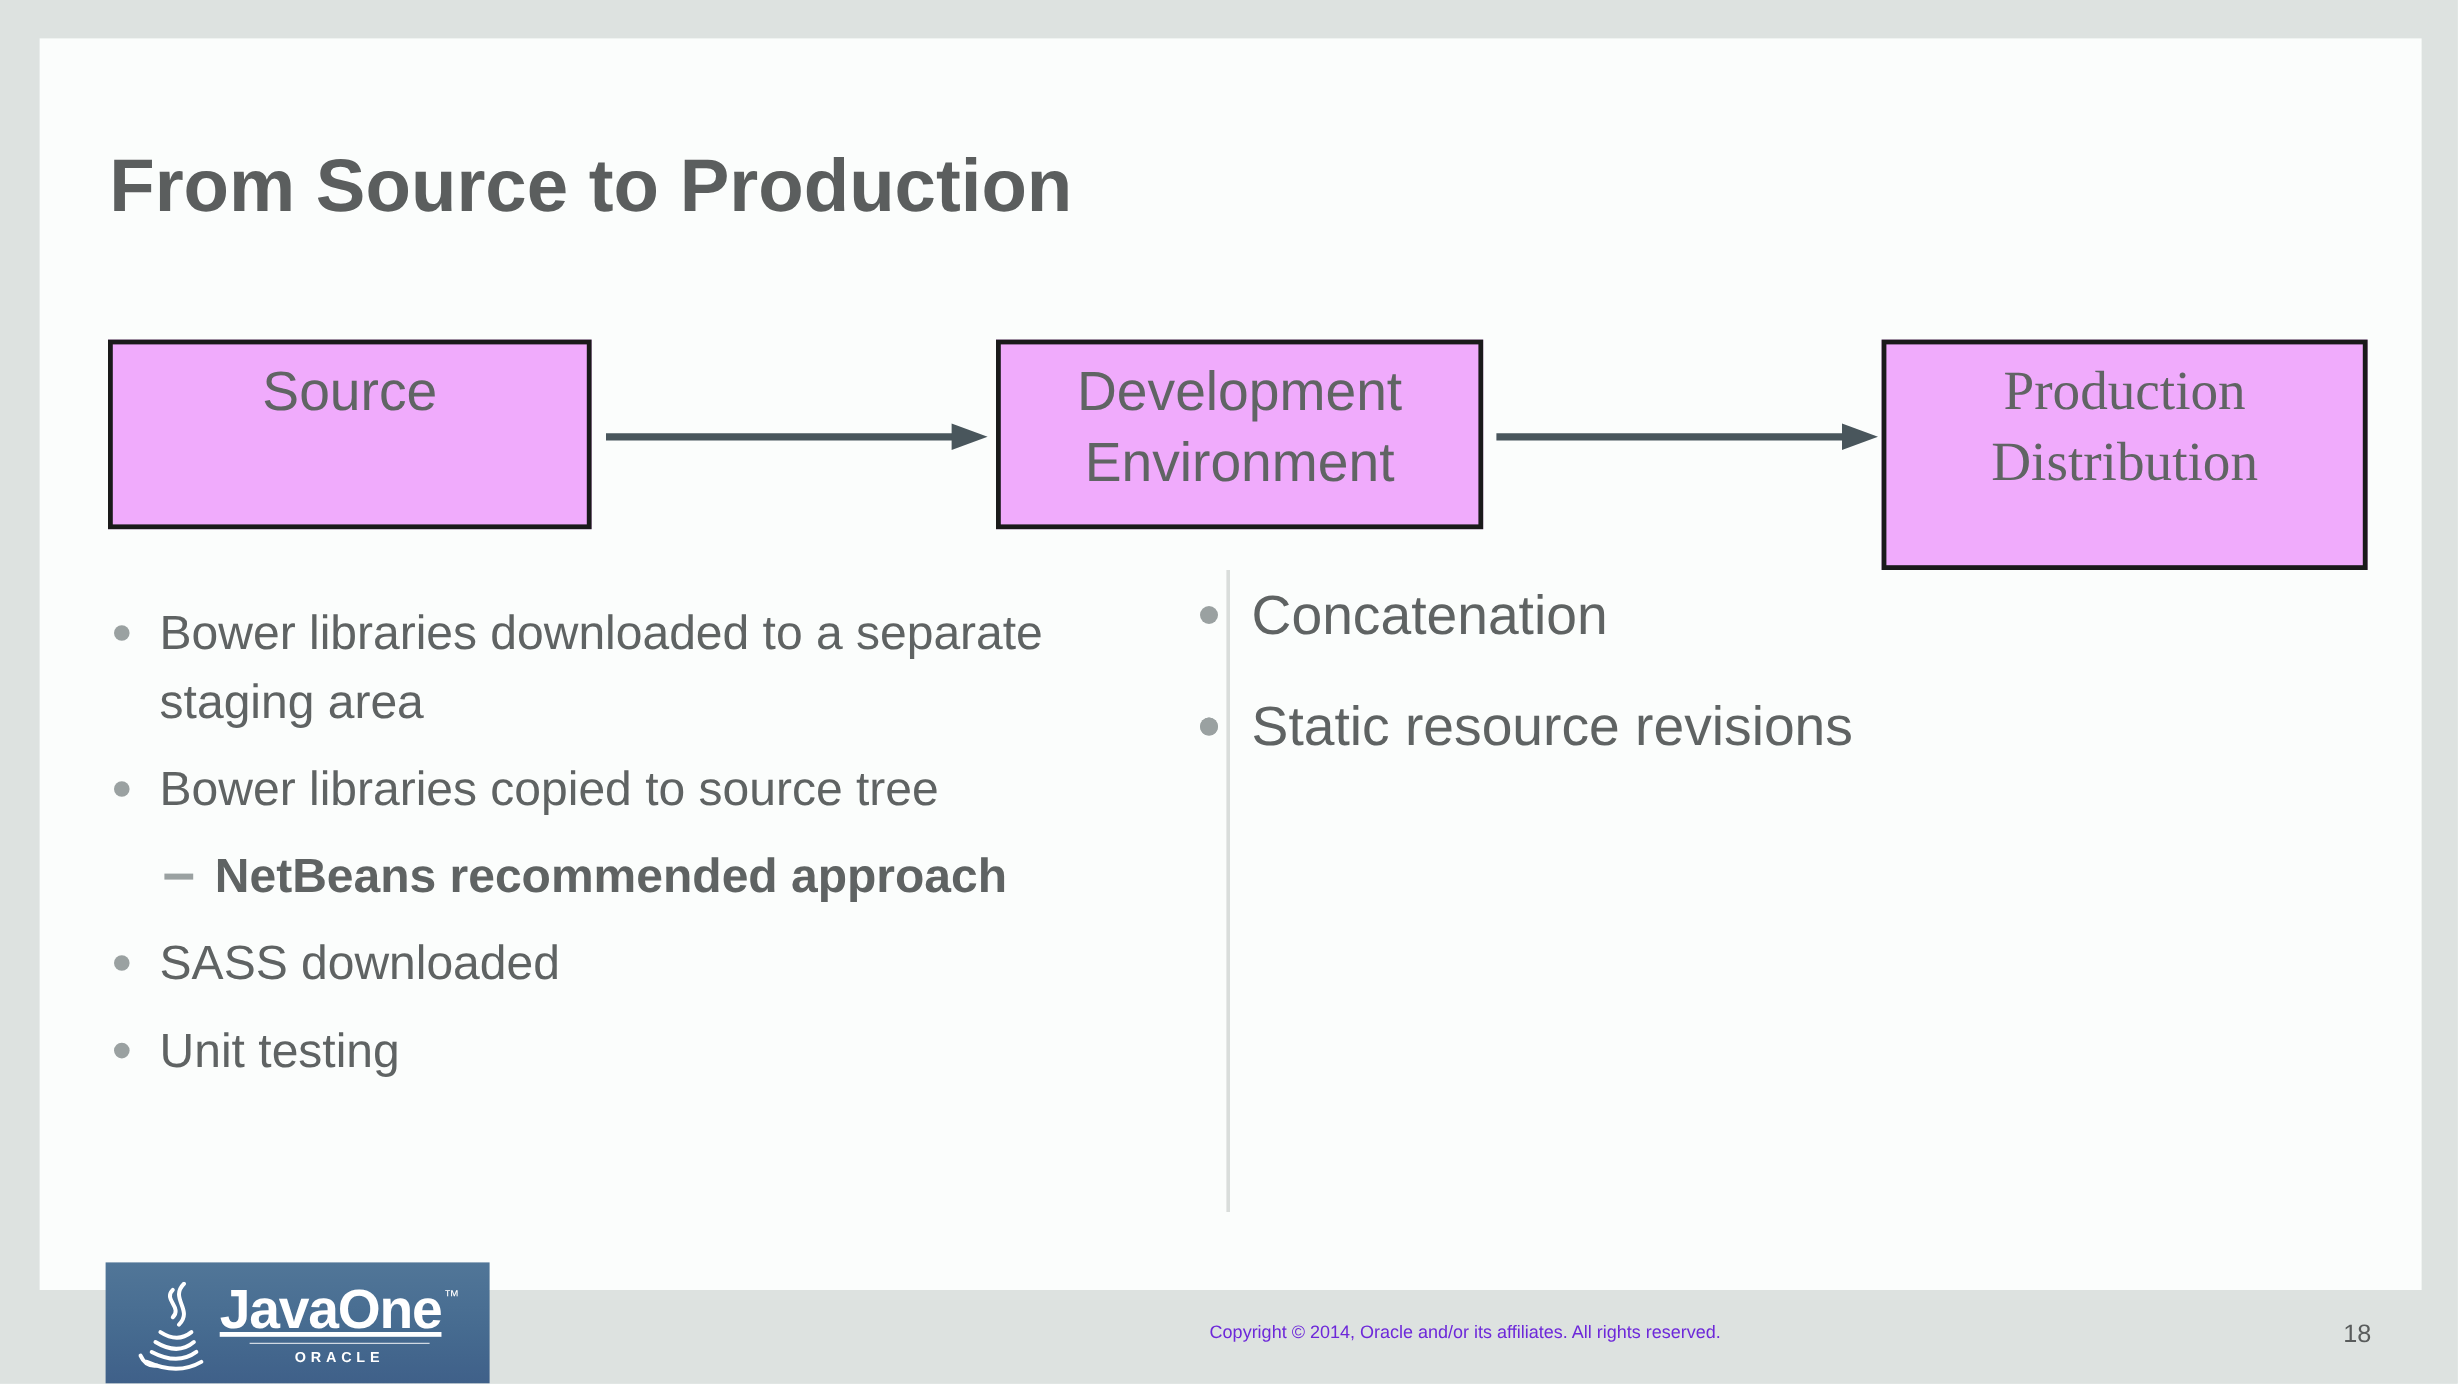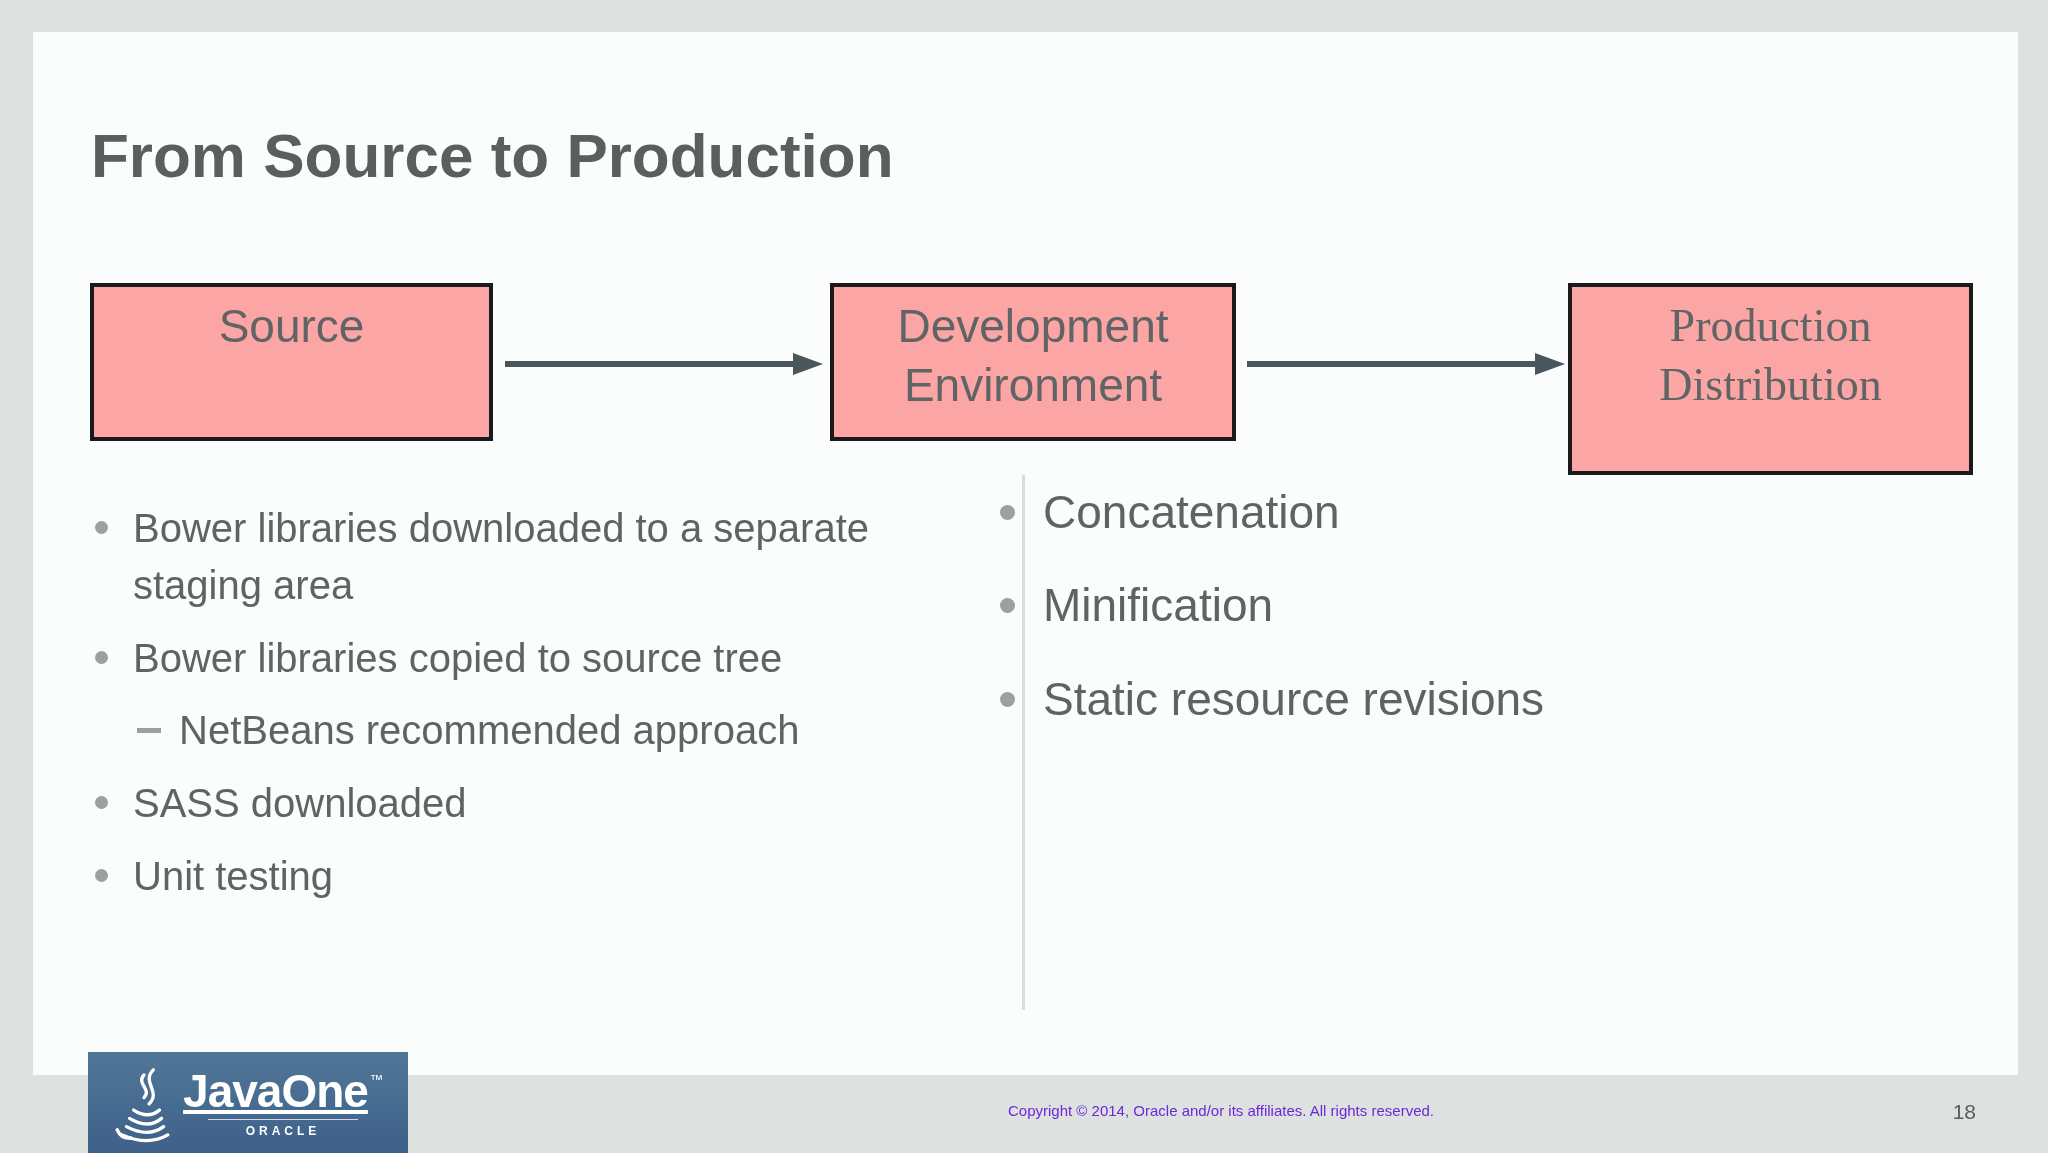--- a/index.html
+++ b/index.html
@@ -31,21 +31,21 @@
     font-size: 62px;
     font-weight: 700;
     color: #5b5e5e;
     letter-spacing: 0px;
   }
 
   
   .flow-box {
     position: absolute;
     border: 4px solid #1a1a1a;
-    background: #fca5a5;
+    background: #f0abfc;
     text-align: center;
     padding-top: 10px;
     font-size: 46px;
     line-height: 1.28;
     color: #606464;
   }
   .flow-box.box-source   { left: 57px;   top: 251px; width: 403px; height: 158px; }
   .flow-box.box-dev      { left: 797px;  top: 251px; width: 406px; height: 158px; }
   .flow-box.box-prod     { left: 1535px; top: 251px; width: 405px; height: 192px; font-family: Liberation Serif, serif; }
 
@@ -69,20 +69,21 @@
   }
   .left-list .bullet-item .marker {
     position: absolute; left: 2px; top: 21px;
     width: 13px; height: 13px; border-radius: 50%;
     background: #9aa1a1;
   }
   .left-list .bullet-item.sub {
     margin-left: 44px;
     padding-left: 42px;
     margin-bottom: 16px;
+    font-weight: bold;
   }
   .left-list .bullet-item.sub .marker {
     width: 24px; height: 5px; border-radius: 0;
     top: 26px; left: 0;
     background: #9aa1a1;
   }
 
   .column-divider {
     position: absolute;
     left: 989px; top: 443px;
@@ -216,21 +217,20 @@
 
     <div class="column-divider"></div>
 
     <ul class="bullet-list right-list">
       <li class="bullet-item">
         <span class="marker"></span>
         <span>Concatenation</span>
       </li>
       <li class="bullet-item">
         <span class="marker"></span>
-        <span>Minification</span>
       </li>
       <li class="bullet-item">
         <span class="marker"></span>
         <span>Static resource revisions</span>
       </li>
     </ul>
 
   </div>
 
   <div class="footer-copyright">Copyright © 2014, Oracle and/or its affiliates. All rights reserved.</div>

